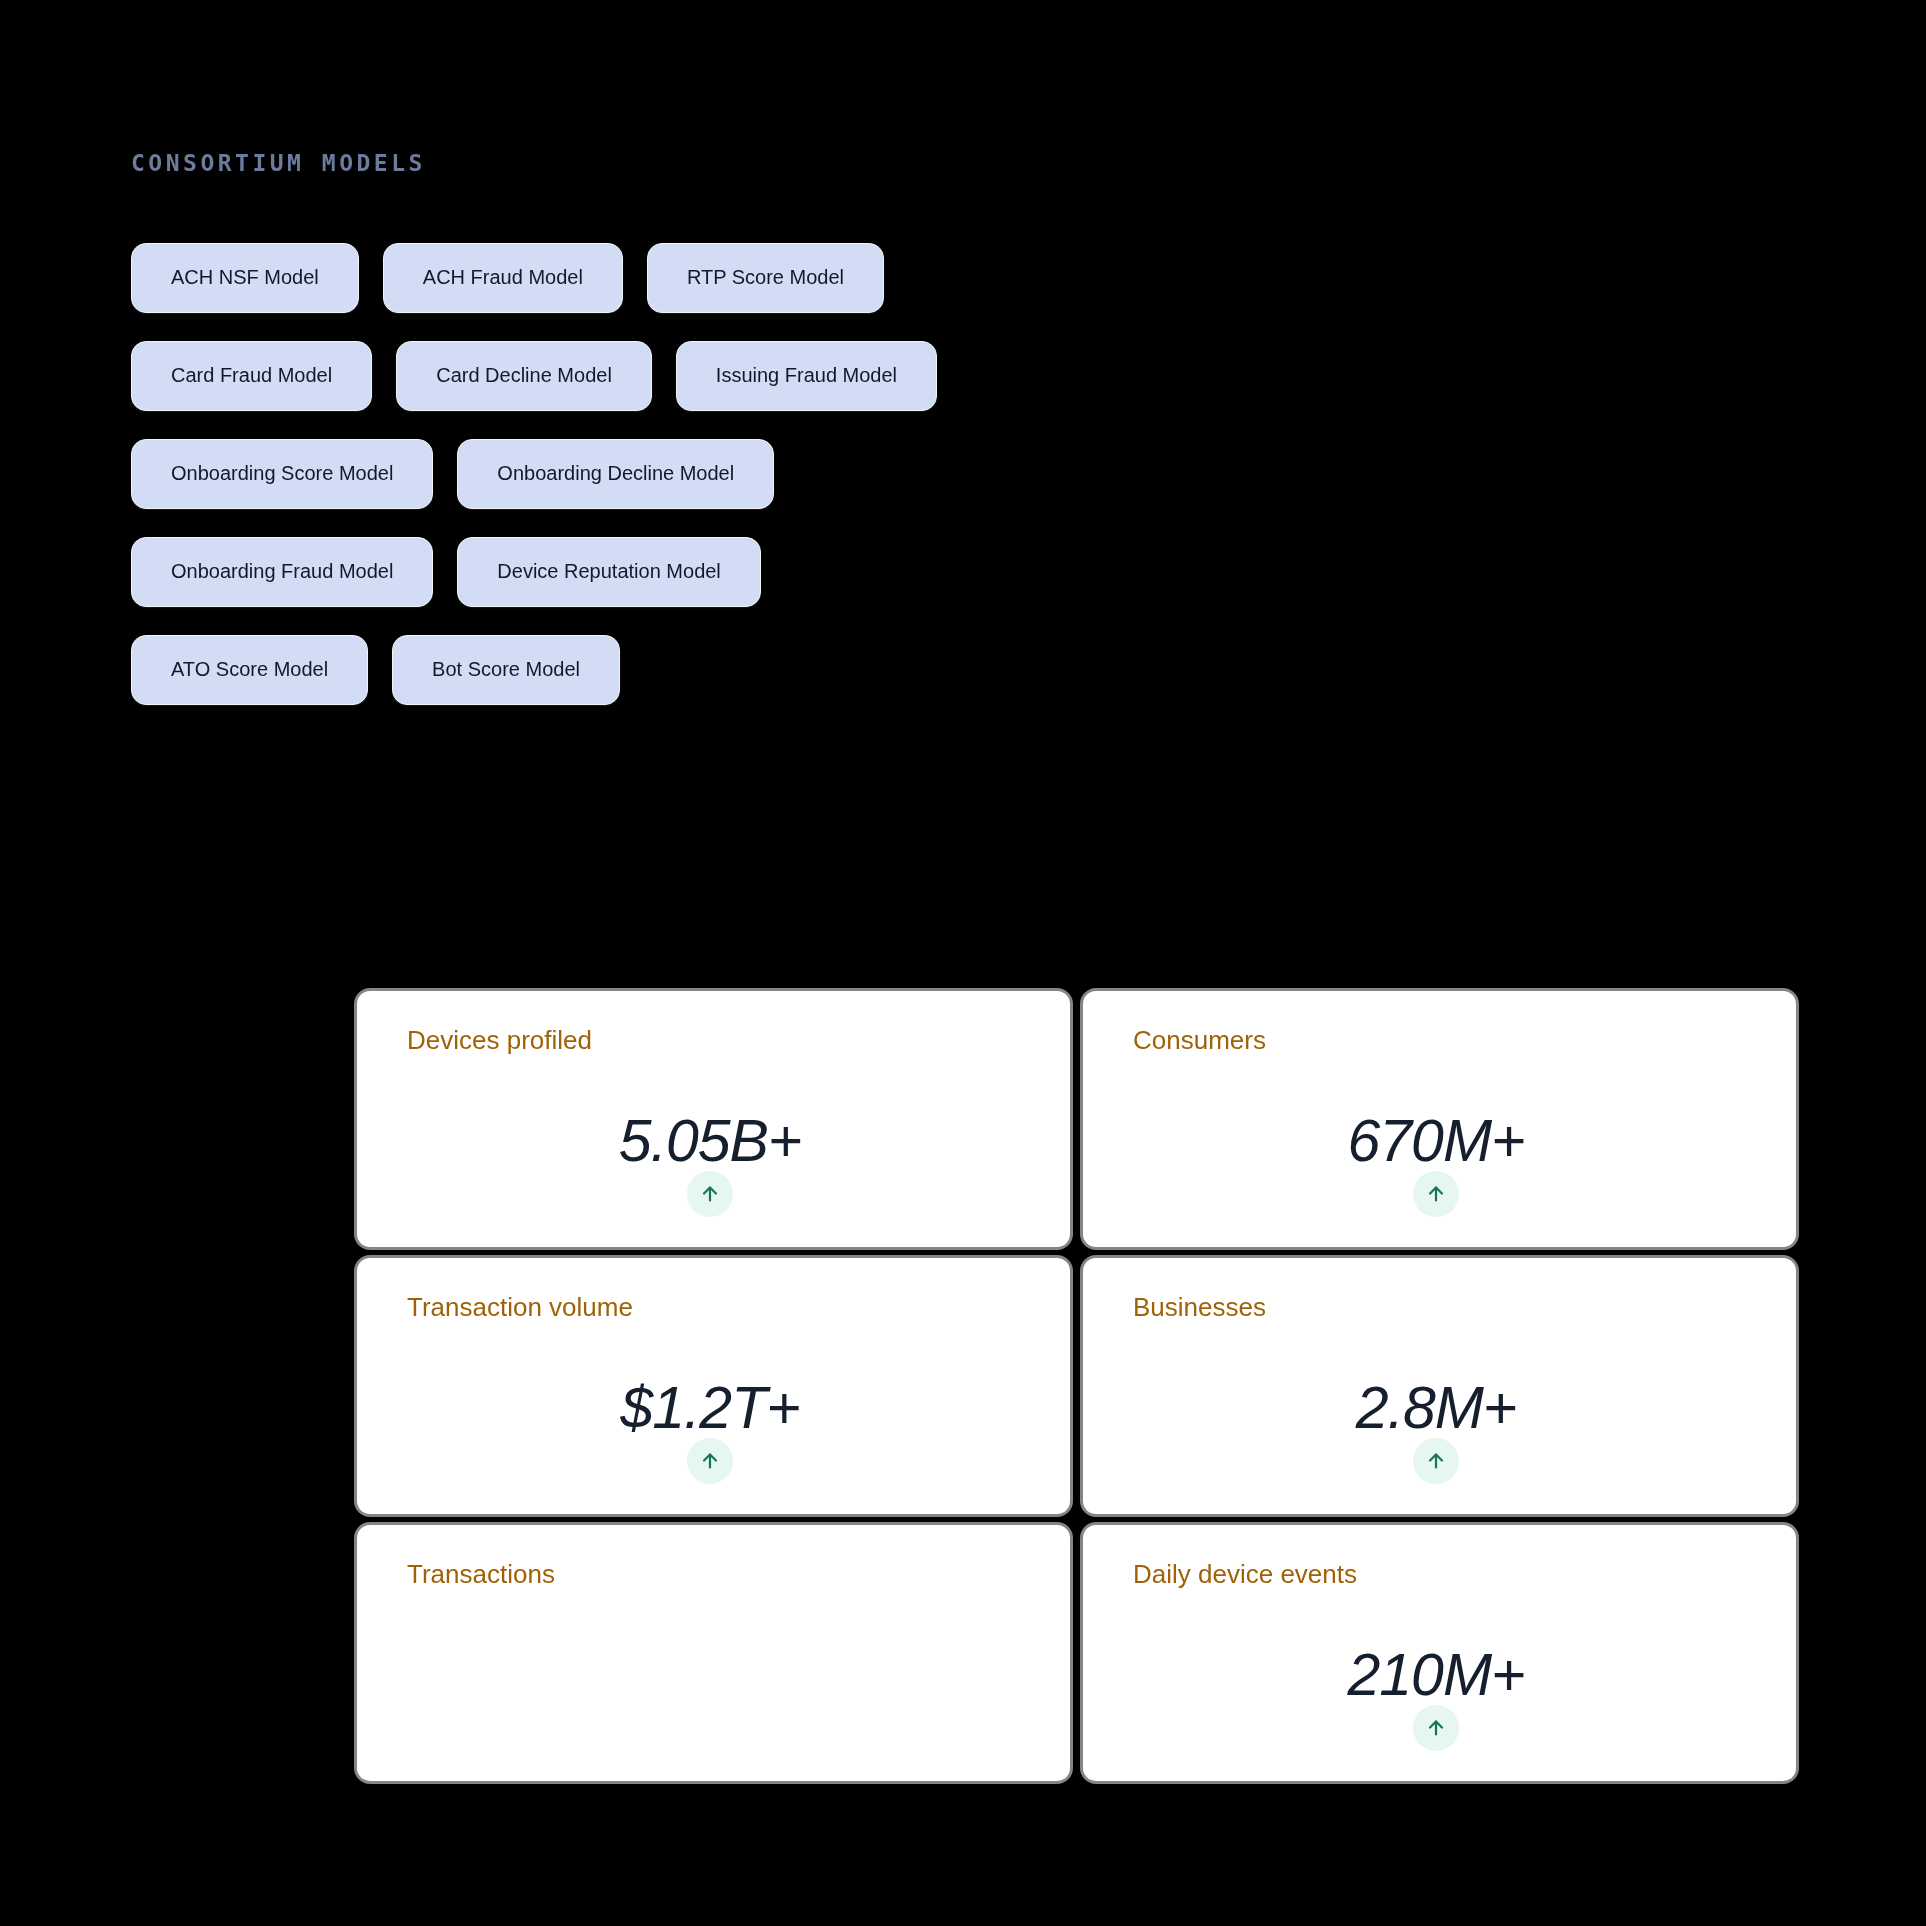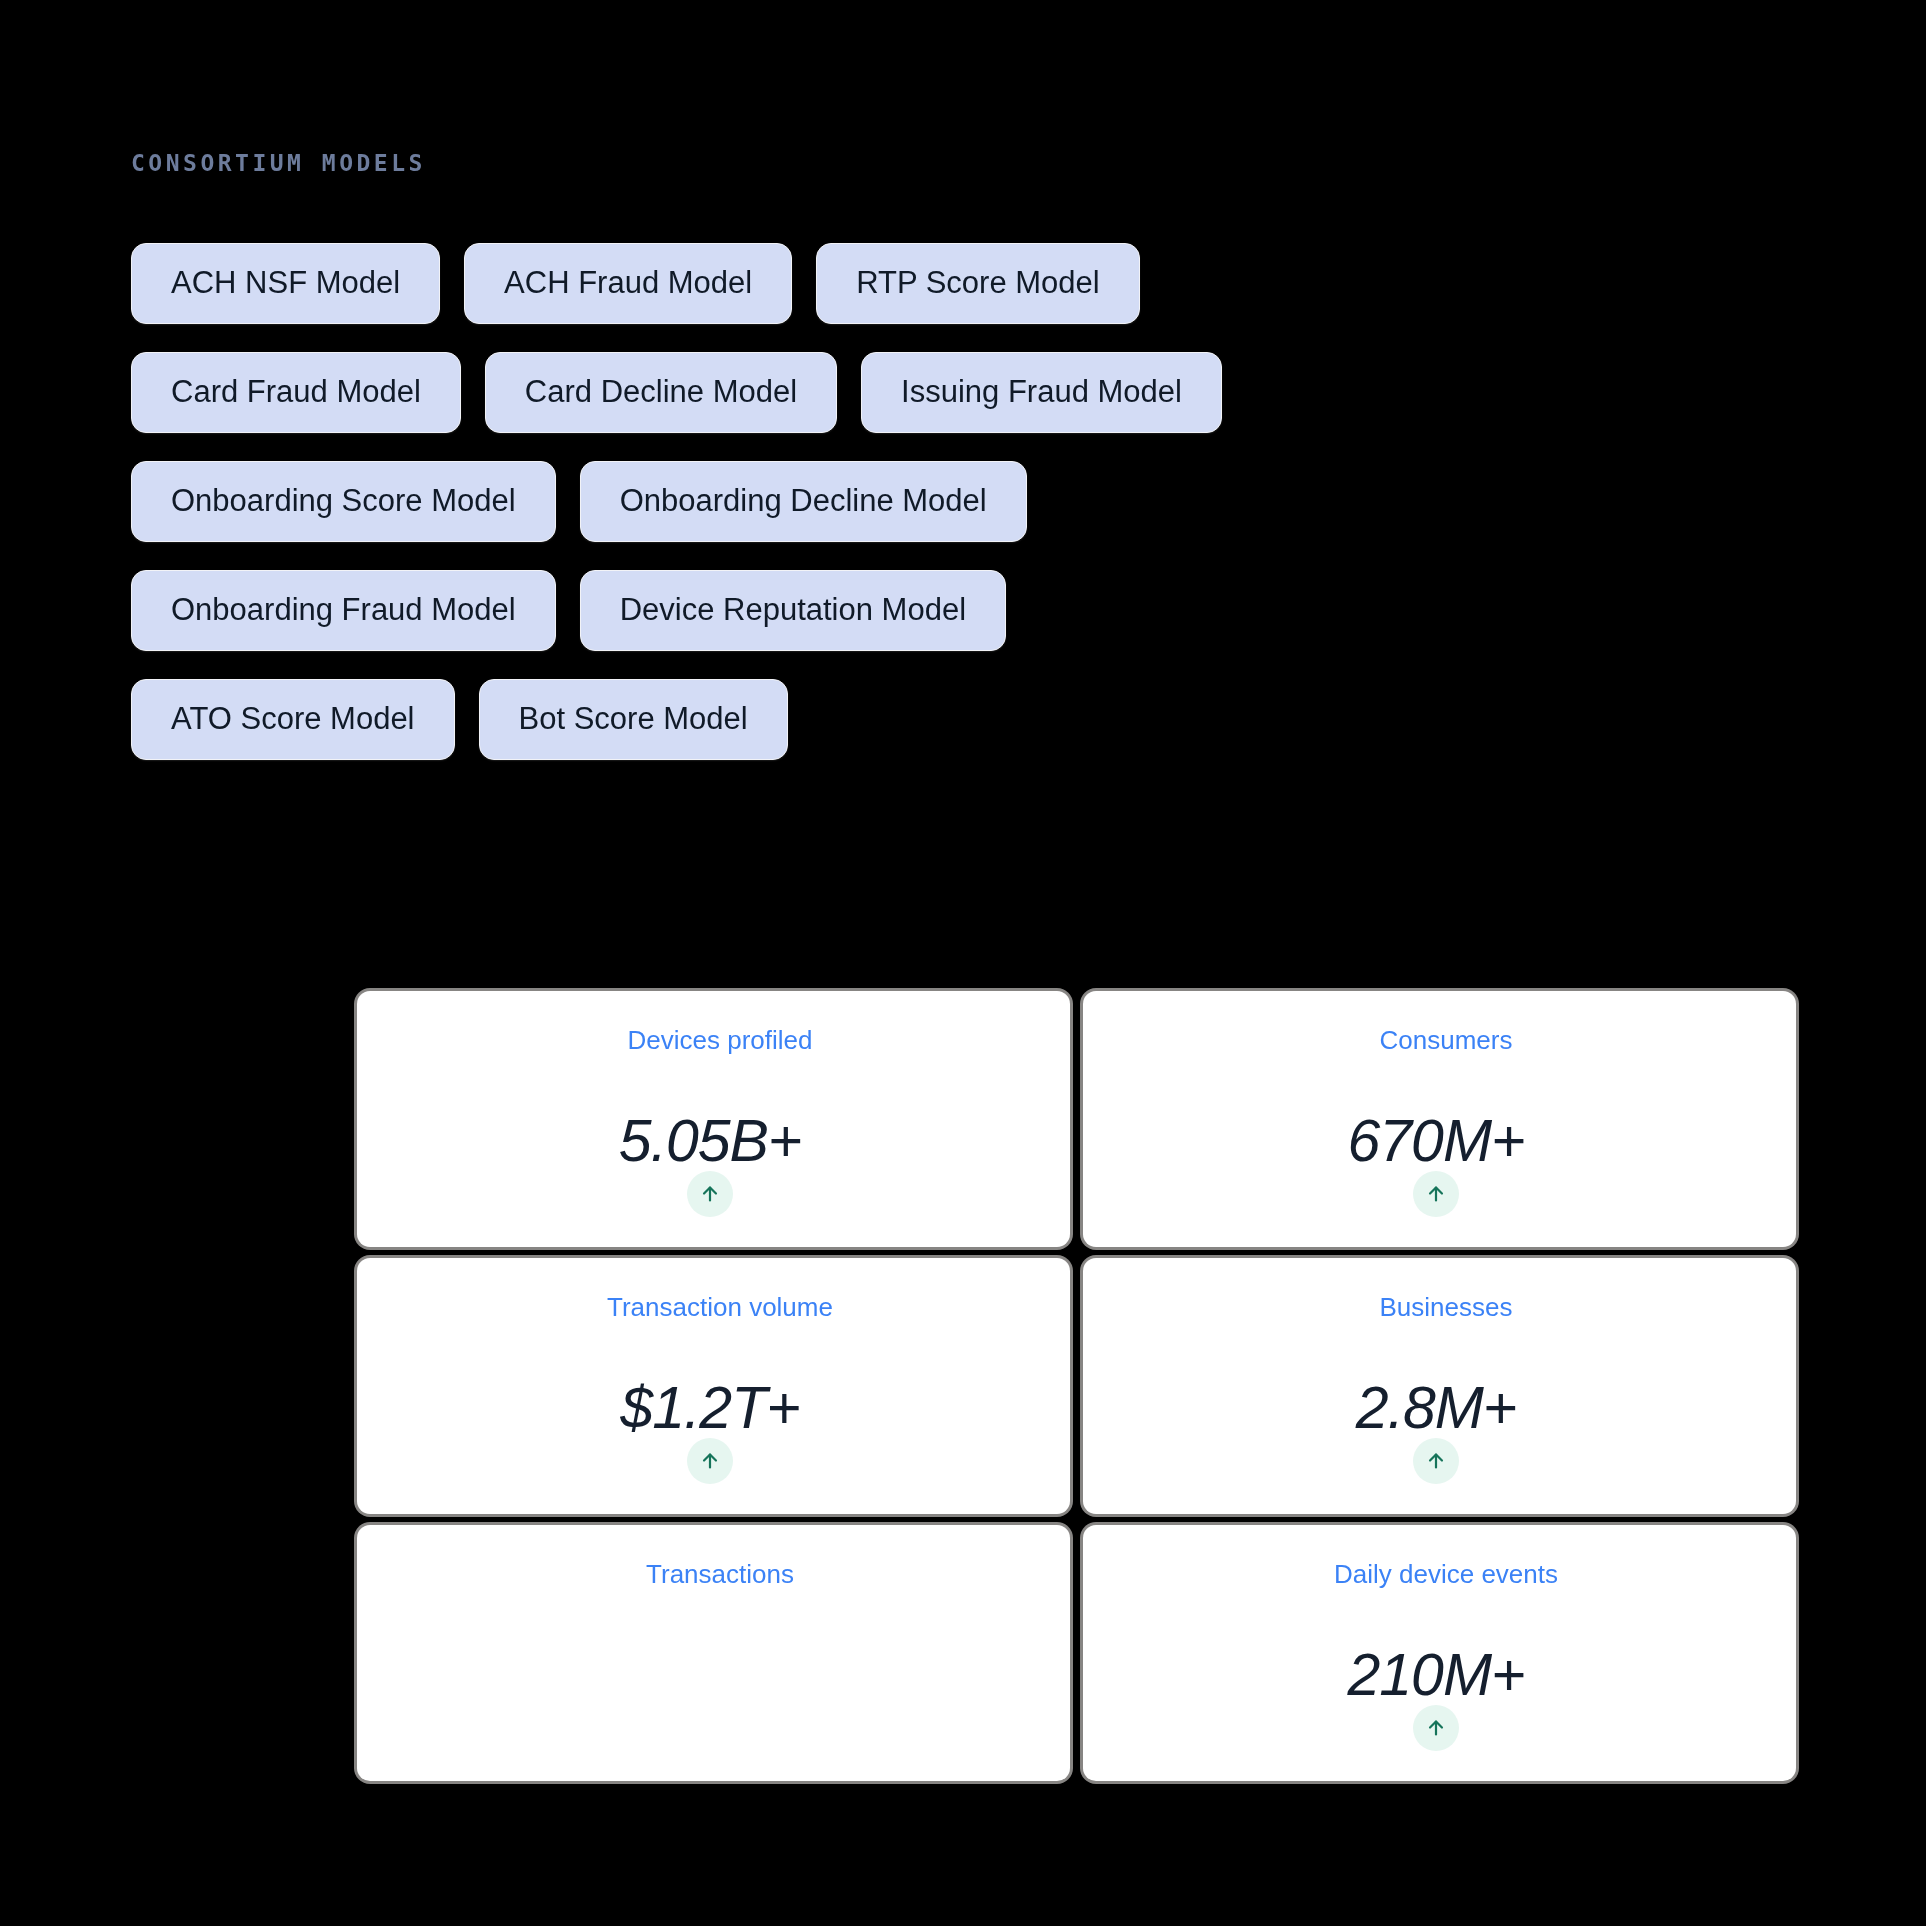--- a/index.html
+++ b/index.html
@@ -49,21 +49,21 @@
     margin-bottom: 28px;
     gap: 24px;
   }
   .pill-row:last-child { margin-bottom: 0; }
 
   .pill {
     background: #d3dcf5;
     color: #101a28;
     border: 1.5px solid #f2f3f7;
     border-radius: 15px;
-    font-size: 31px;
+    font-size: 20px;
     font-weight: 400;
     line-height: 1;
     padding: 23px 39px 25px 39px;
     white-space: nowrap;
     box-sizing: border-box;
     box-shadow: 0 1px 1.5px rgba(255,255,255,0.10);
   }
 
   
   .cards {
@@ -86,23 +86,22 @@
     box-sizing: border-box;
     padding: 34px 37px 30px 50px;
     display: flex;
     flex-direction: column;
     justify-content: space-between;
   }
 
   .card-label {
     font-size: 26px;
     font-weight: 400;
-    color: #3b82f6;
+    color: #a16207;
     line-height: 1.2;
-    text-align: center;
   }
 
   .card-bottom {
     display: flex;
     flex-direction: column;
     align-items: center;
     justify-content: space-between;
     padding-right: 20px;
     font-style: italic;
   }

